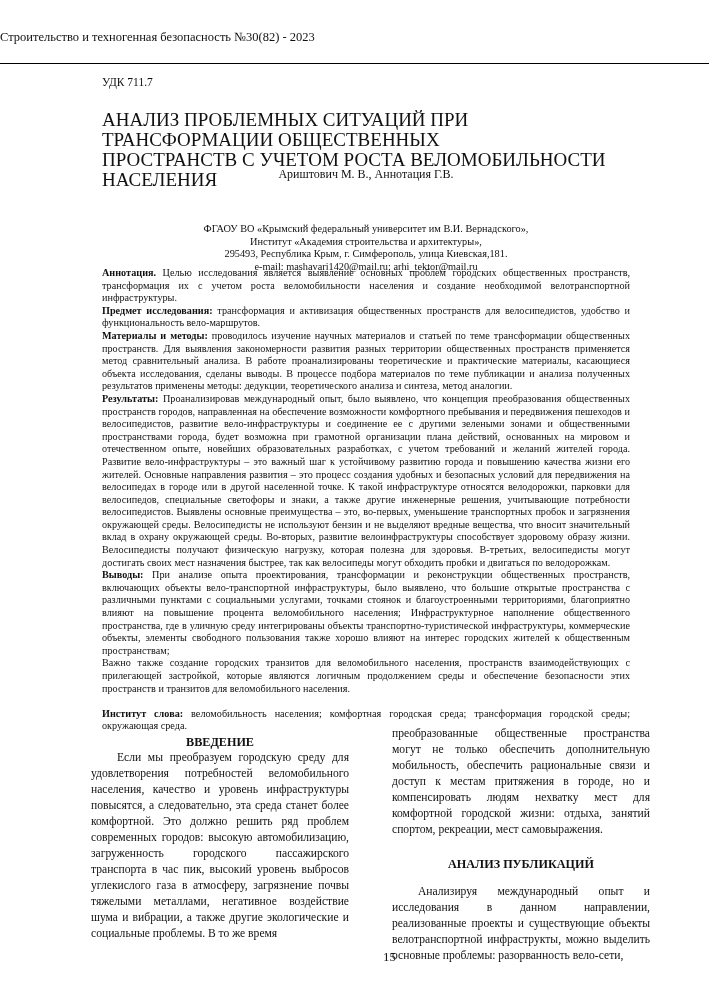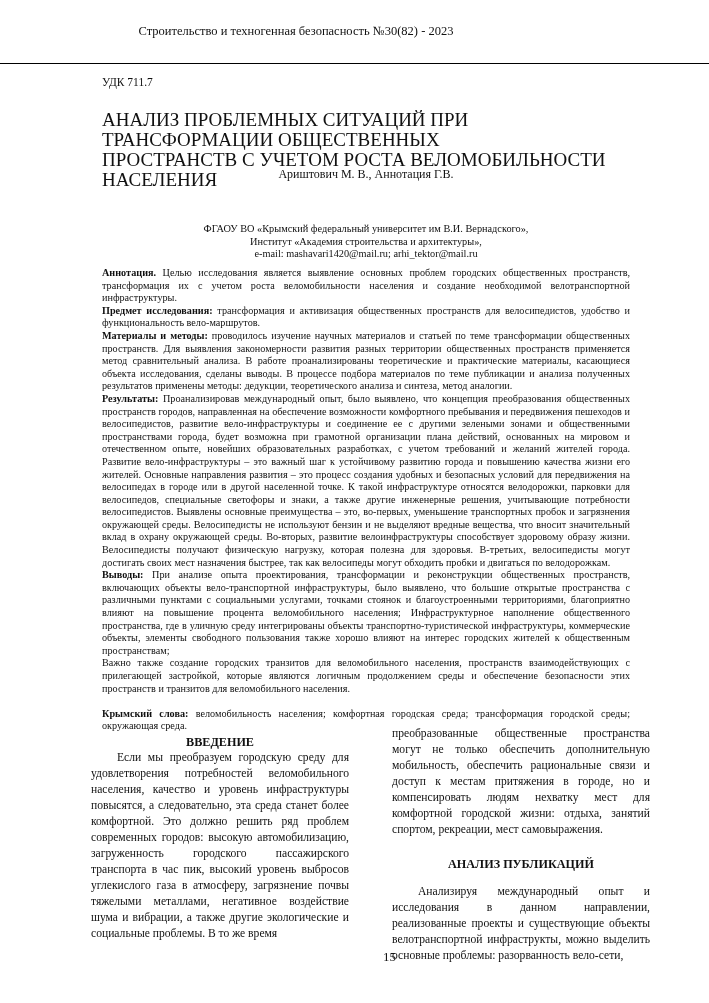--- a/index.html
+++ b/index.html
@@ -1,18 +1,18 @@
 <!DOCTYPE html>
 <html><head>
 <meta charset="utf-8">
 <style>
   html, body { margin: 0; padding: 0; background: #ffffff; }
   body { width: 709px; height: 1003px; position: relative; overflow: hidden;
          font-family: "Liberation Serif", "DejaVu Serif", serif; color: #111; }
-  .running-head { position: absolute; top: 24px; left: 0; width: 592px; text-align: center;
+  .running-head { position: absolute; top: 30px; left: 0; width: 592px; text-align: left;
                   font-size: 12.5px; }
   .head-rule { position: absolute; top: 63px; left: 0; width: 709px; height: 0;
                border-top: 1px solid #000; }
   .udk { position: absolute; top: 76px; left: 102px; font-size: 11.5px; }
   .title { position: absolute; top: 110px; left: 102px; width: 528px; text-align: left;
            font-size: 19px; line-height: 20px; text-transform: uppercase; }
   .authors { position: absolute; top: 167px; left: 102px; width: 528px; text-align: center;
              font-size: 12px; }
   .affil { position: absolute; top: 196px; left: 102px; width: 528px; text-align: center;
            font-size: 10.3px; line-height: 12.5px; margin-top: 27px; }
@@ -43,32 +43,33 @@
 <div class="title">
   <div>АНАЛИЗ ПРОБЛЕМНЫХ СИТУАЦИЙ ПРИ ТРАНСФОРМАЦИИ ОБЩЕСТВЕННЫХ</div>
   <div>ПРОСТРАНСТВ С УЧЕТОМ РОСТА ВЕЛОМОБИЛЬНОСТИ НАСЕЛЕНИЯ</div>
 </div>
 
 <div class="authors">Ариштович М. В., Аннотация Г.В.</div>
 
 <div class="affil">
   <div>ФГАОУ ВО «Крымский федеральный университет им В.И. Вернадского»,</div>
   <div>Институт «Академия строительства и архитектуры»,</div>
+  <div>295493, Республика Крым, г. Симферополь, улица Киевская,181.</div>
   <div>e-mail: mashavari1420@mail.ru; arhi_tektor@mail.ru</div>
 </div>
 
 <div class="abstract">
   <p><b>Аннотация.</b><span> Целью исследования является выявление основных проблем городских общественных пространств, трансформация их с учетом роста веломобильности населения и создание необходимой велотранспортной инфраструктуры.</span></p>
   <p><b>Предмет исследования:</b><span> трансформация и активизация общественных пространств для велосипедистов, удобство и функциональность вело-маршрутов.</span></p>
   <p><b>Материалы и методы:</b><span> проводилось изучение научных материалов и статьей по теме трансформации общественных пространств. Для выявления закономерности развития разных территории общественных пространств применяется метод сравнительный анализа. В работе проанализированы теоретические и практические материалы, касающиеся объекта исследования, сделаны выводы. В процессе подбора материалов по теме публикации и анализа полученных результатов применены методы: дедукции, теоретического анализа и синтеза, метод аналогии.</span></p>
   <p><b>Результаты:</b><span> Проанализировав международный опыт, было выявлено, что концепция преобразования общественных пространств городов, направленная на обеспечение возможности комфортного пребывания и передвижения пешеходов и велосипедистов, развитие вело-инфраструктуры и соединение ее с другими зелеными зонами и общественными пространствами города, будет возможна при грамотной организации плана действий, основанных на мировом и отечественном опыте, новейших образовательных разработках, с учетом требований и желаний жителей города. Развитие вело-инфраструктуры – это важный шаг к устойчивому развитию города и повышению качества жизни его жителей. Основные направления развития – это процесс создания удобных и безопасных условий для передвижения на велосипедах в городе или в другой населенной точке. К такой инфраструктуре относятся велодорожки, парковки для велосипедов, специальные светофоры и знаки, а также другие инженерные решения, учитывающие потребности велосипедистов. Выявлены основные преимущества – это, во-первых, уменьшение транспортных пробок и загрязнения окружающей среды. Велосипедисты не используют бензин и не выделяют вредные вещества, что вносит значительный вклад в охрану окружающей среды. Во-вторых, развитие велоинфраструктуры способствует здоровому образу жизни. Велосипедисты получают физическую нагрузку, которая полезна для здоровья. В-третьих, велосипедисты могут достигать своих мест назначения быстрее, так как велосипеды могут обходить пробки и двигаться по велодорожкам.</span></p>
   <p><b>Выводы:</b><span> При анализе опыта проектирования, трансформации и реконструкции общественных пространств, включающих объекты вело-транспортной инфраструктуры, было выявлено, что большие открытые пространства с различными пунктами с социальными услугами, точками стоянок и благоустроенными территориями, благоприятно влияют на повышение процента веломобильного населения; Инфраструктурное наполнение общественного пространства, где в уличную среду интегрированы объекты транспортно-туристической инфраструктуры, коммерческие объекты, элементы свободного пользования также хорошо влияют на интерес городских жителей к общественным пространствам;</span></p>
   <p>Важно также создание городских транзитов для веломобильного населения, пространств взаимодействующих с прилегающей застройкой, которые являются логичным продолжением среды и обеспечение безопасности этих пространств и транзитов для веломобильного населения.</p>
   <div class="gap"></div>
-  <p><b>Крымский слова:</b><span> веломобильность населения; комфортная городская среда; трансформация городской среды; окружающая среда.</span></p>
+  <p><b>Институт слова:</b><span> веломобильность населения; комфортная городская среда; трансформация городской среды; окружающая среда.</span></p>
 </div>
 
 <div class="col col-left">
   <p class="section-heading">ВВЕДЕНИЕ</p>
   <p class="indent">Если мы преобразуем городскую среду для удовлетворения потребностей веломобильного населения, качество и уровень инфраструктуры повысятся, а следовательно, эта среда станет более комфортной. Это должно решить ряд проблем современных городов: высокую автомобилизацию, загруженность городского пассажирского транспорта в час пик, высокий уровень выбросов углекислого газа в атмосферу, загрязнение почвы тяжелыми металлами, негативное воздействие шума и вибрации, а также другие экологические и социальные проблемы. В то же время</p>
 </div>
 
 <div class="col col-right">
   <p>преобразованные общественные пространства могут не только обеспечить дополнительную мобильность, обеспечить рациональные связи и доступ к местам притяжения в городе, но и компенсировать людям нехватку мест для комфортной городской жизни: отдыха, занятий спортом, рекреации, мест самовыражения.</p>
   <p class="section-heading">АНАЛИЗ ПУБЛИКАЦИЙ</p>

